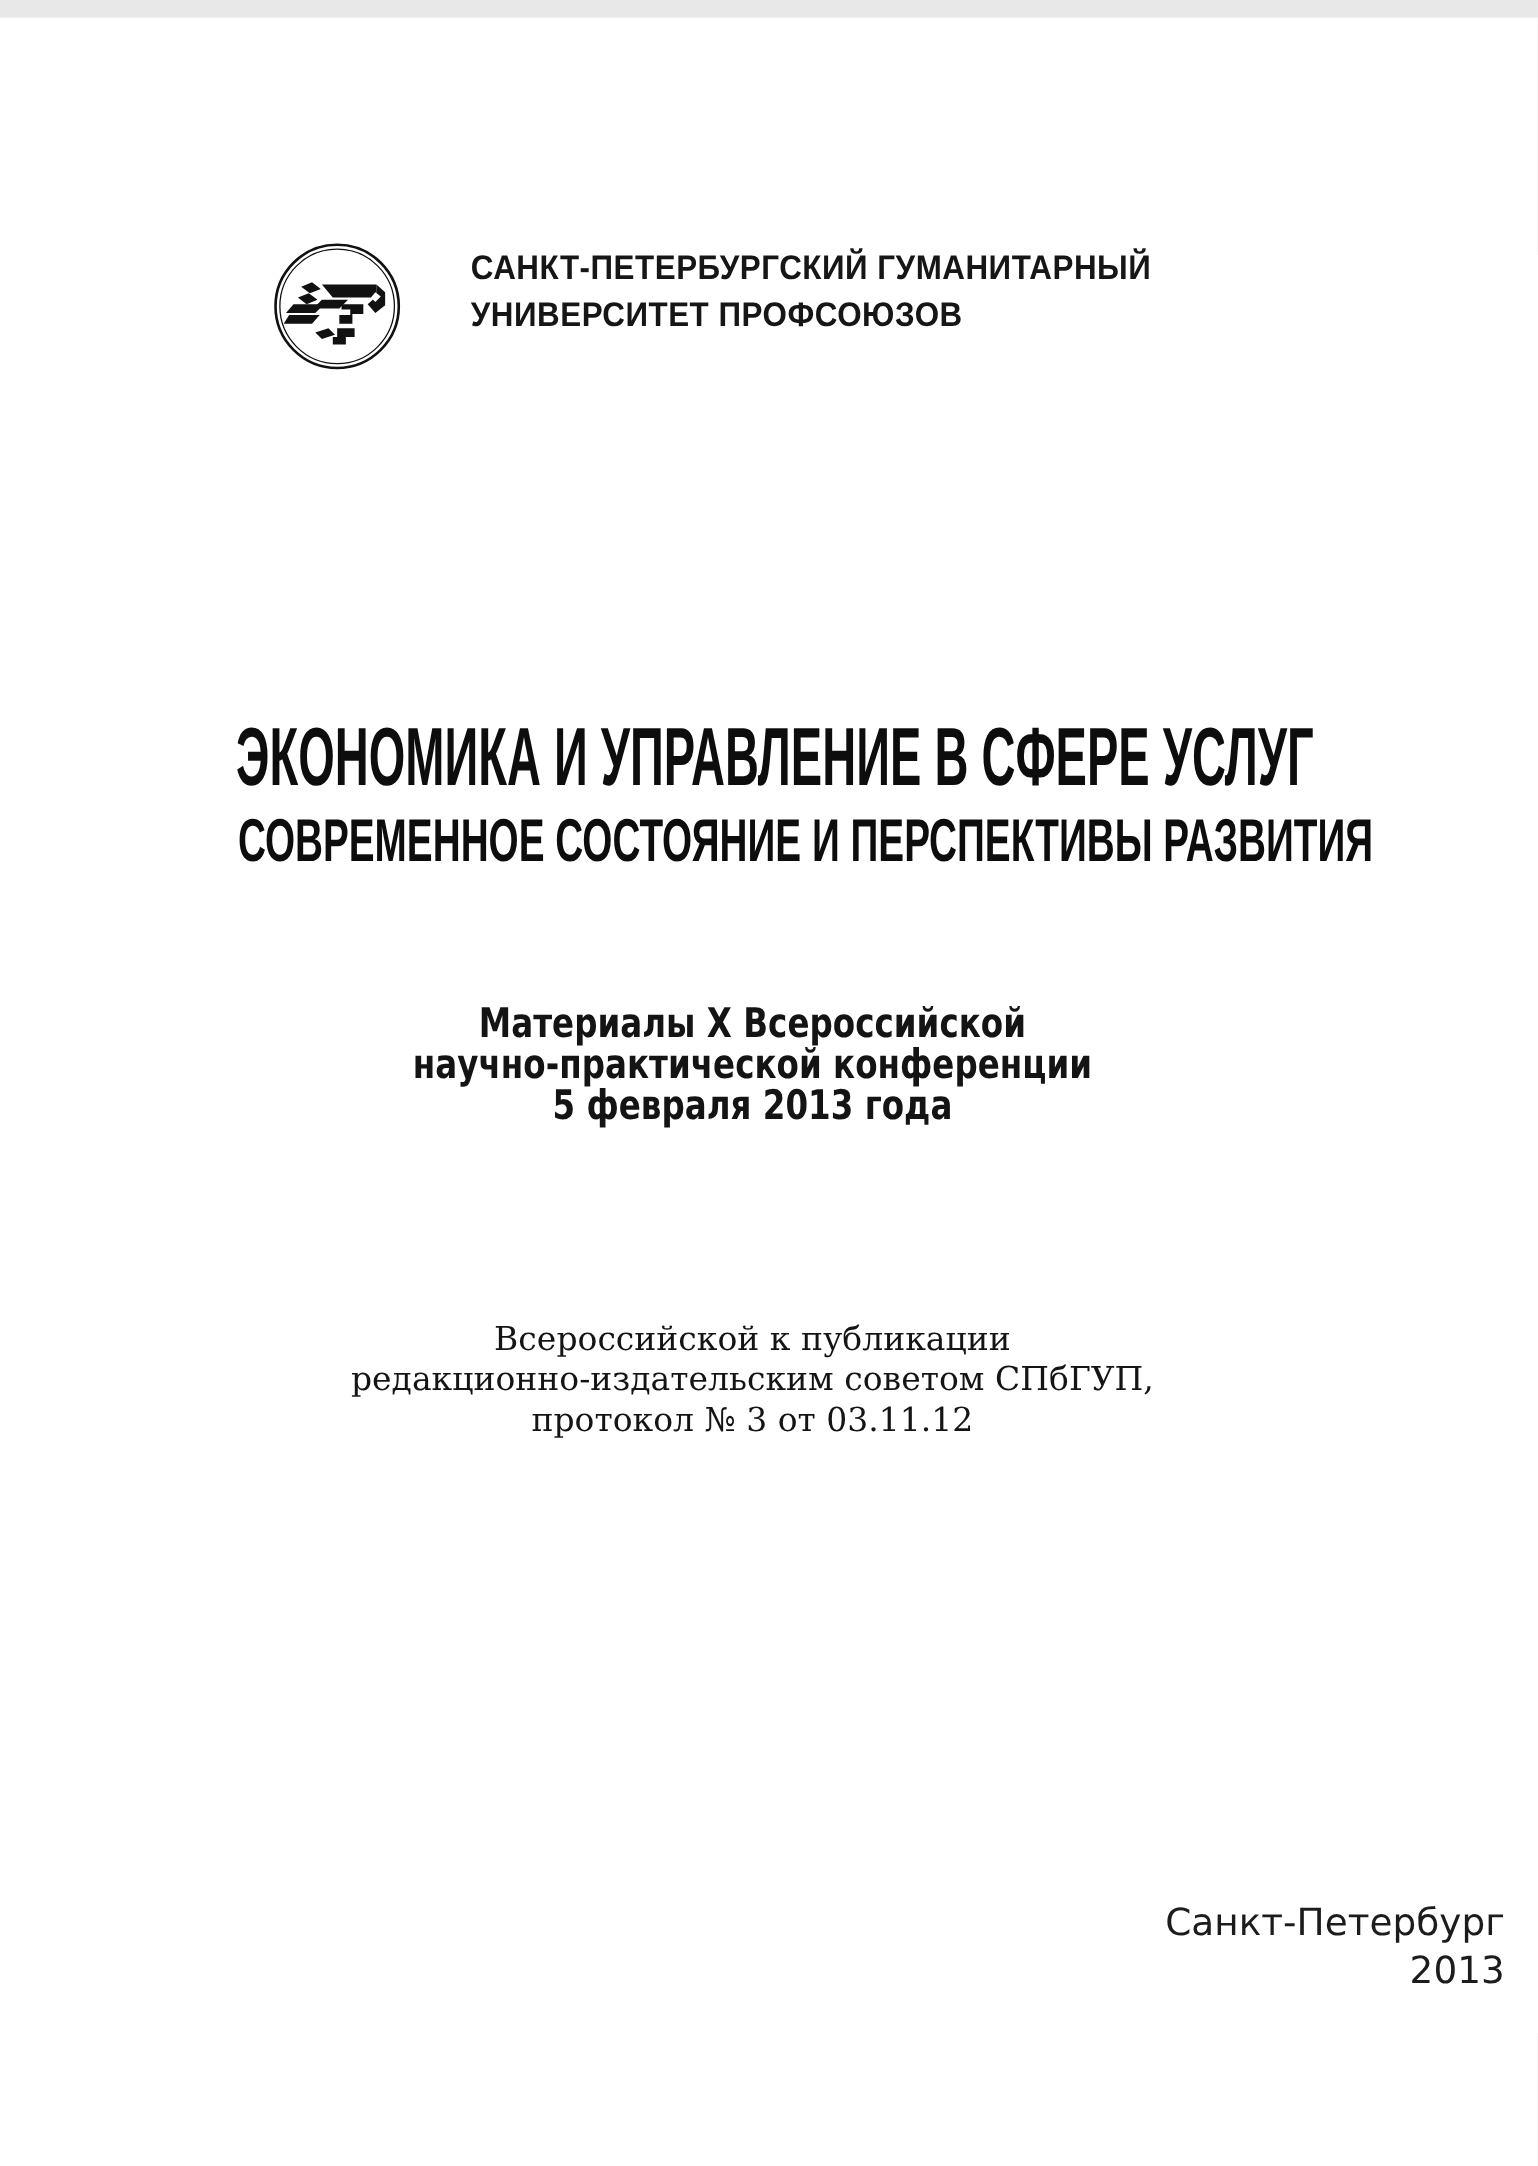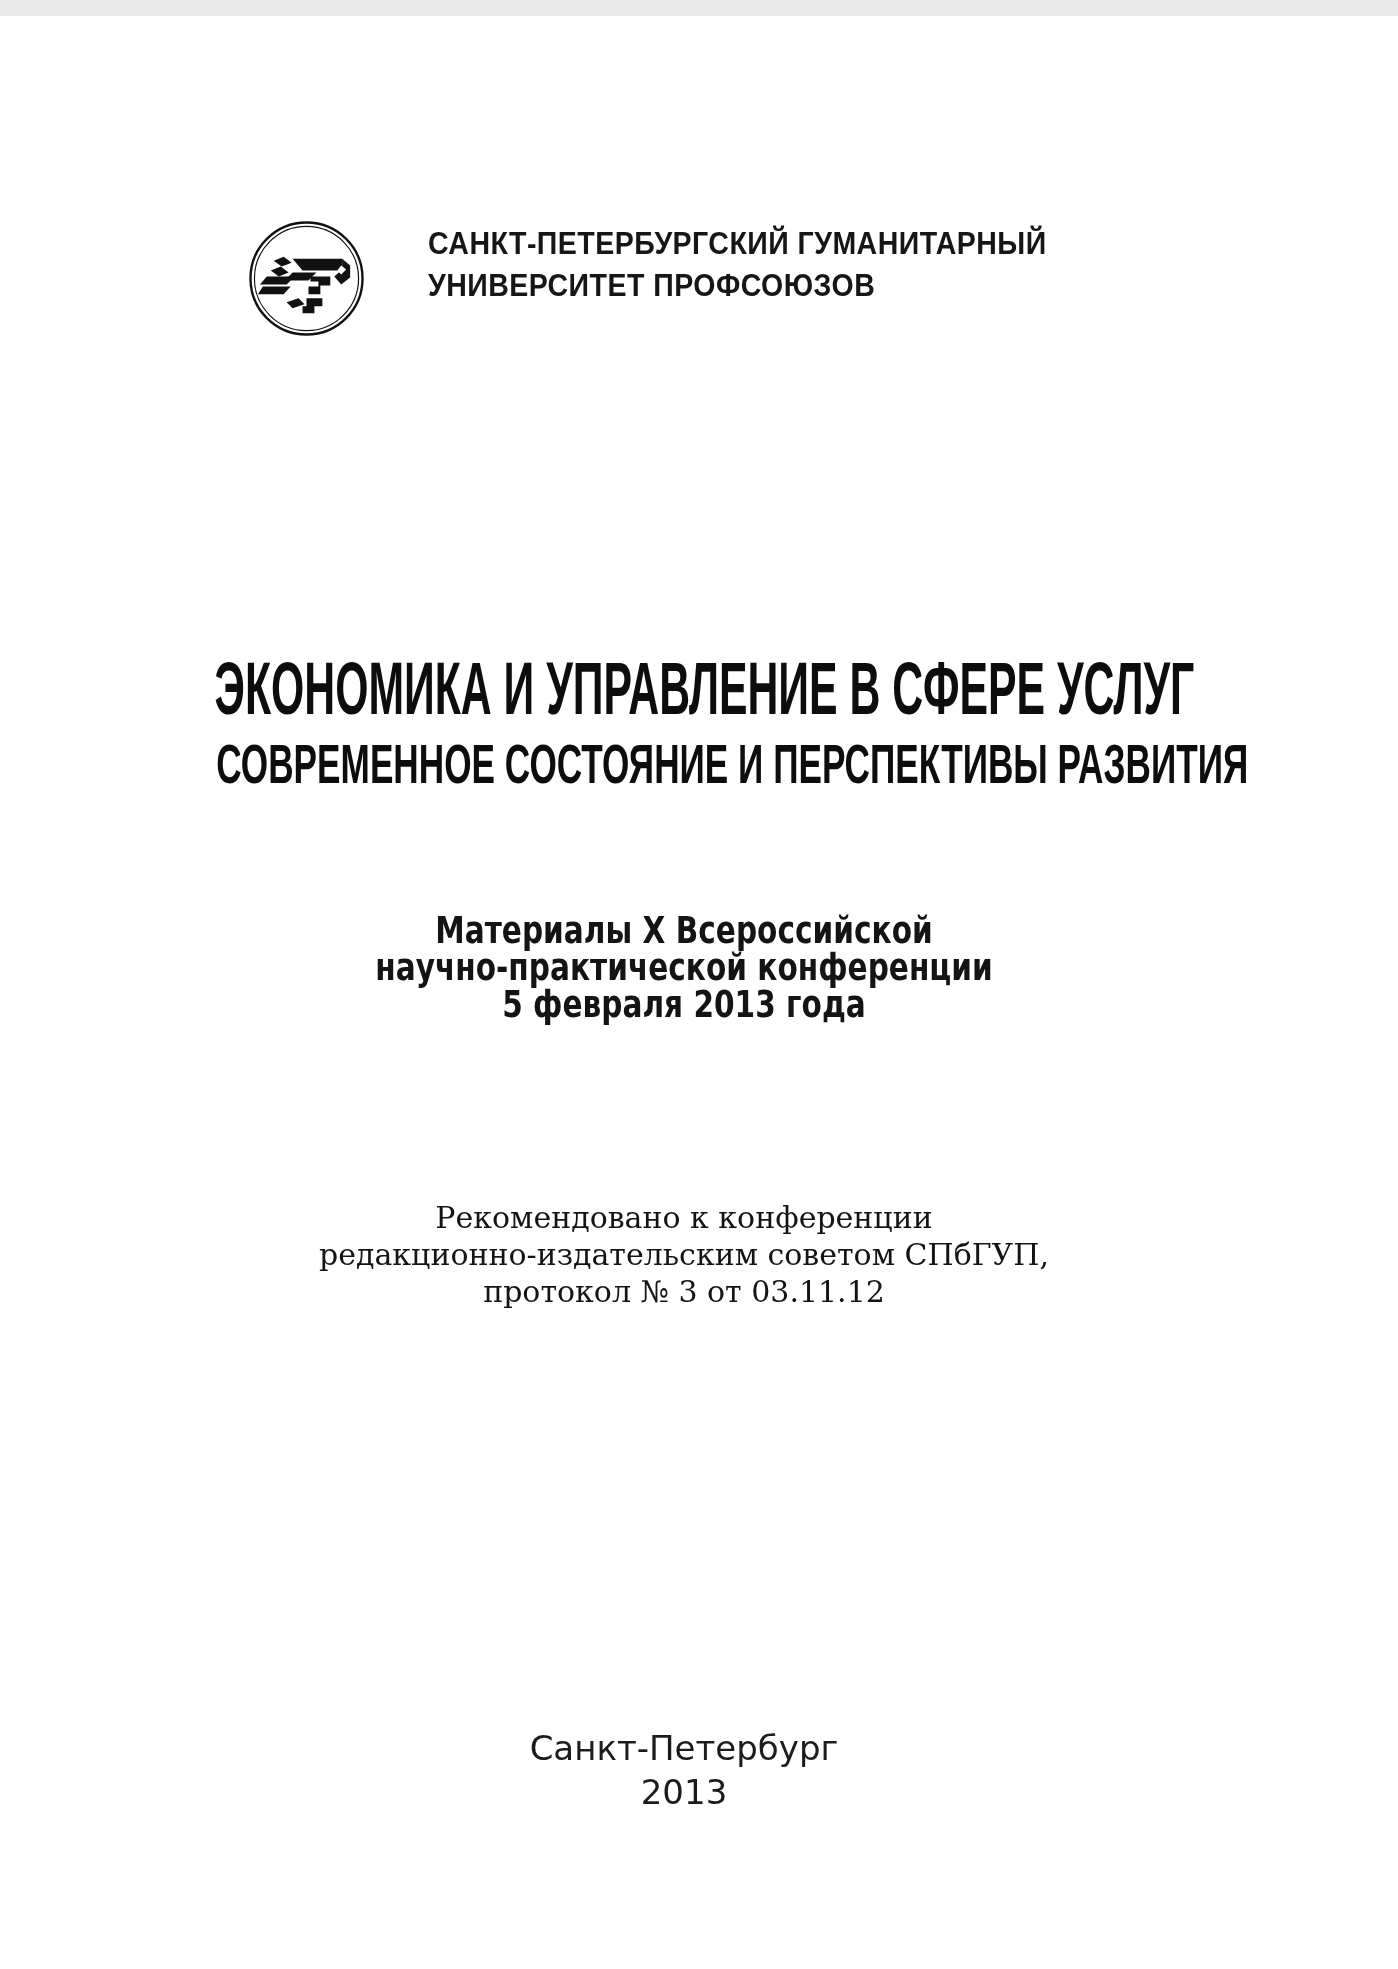--- a/index.html
+++ b/index.html
@@ -69,20 +69,21 @@
     color:#141414;
     white-space:nowrap;
   }
   
   .imprint{
     top:1710px;
     font-family:"DejaVu Sans", sans-serif;
     font-size:34px;line-height:44px;
     color:#1c1c1c;
     white-space:nowrap;
+    align-items:flex-end;
   }
 </style>
 </head>
 <body>
 
 <div class="page">
 
   <div class="logo">
     <svg viewBox="0 0 120 120" width="119" height="119" aria-hidden="true">
       <circle cx="60" cy="60" r="56.5" fill="none" stroke="#111" stroke-width="2.4"></circle>
@@ -125,21 +126,21 @@
     <span class="nowrap">СОВРЕМЕННОЕ СОСТОЯНИЕ И ПЕРСПЕКТИВЫ РАЗВИТИЯ</span>
   </div>
 
   <div class="cblock conf">
     <span class="nowrap">Материалы X Всероссийской</span>
     <span class="nowrap">научно-практической конференции</span>
     <span class="nowrap">5 февраля 2013 года</span>
   </div>
 
   <div class="cblock approval">
-    <span class="nowrap">Рекомендовано к конференции</span>
+    <span class="nowrap">Всероссийской к публикации</span>
     <span class="nowrap">редакционно-издательским советом СПбГУП,</span>
     <span class="nowrap">протокол № 3 от 03.11.12</span>
   </div>
 
   <div class="cblock imprint">
     <span class="nowrap">Санкт-Петербург</span>
     <span class="nowrap">2013</span>
   </div>
 
 </div>

